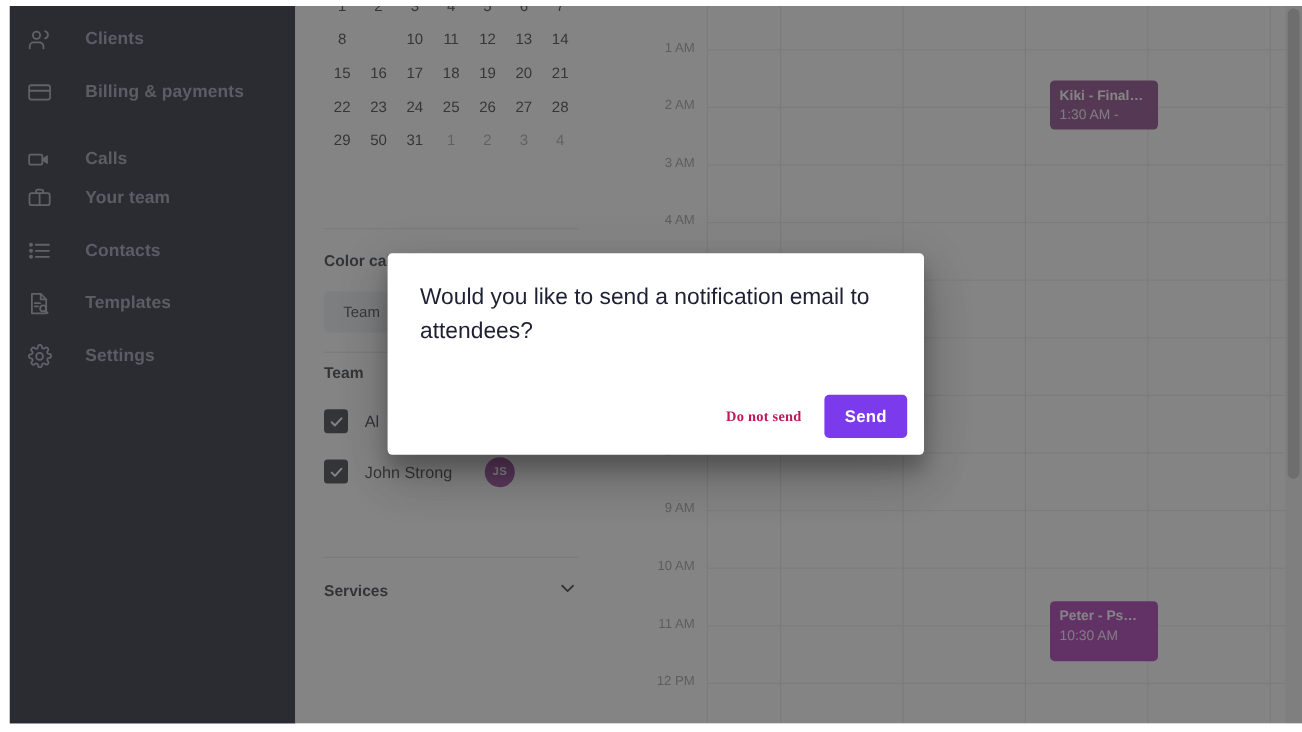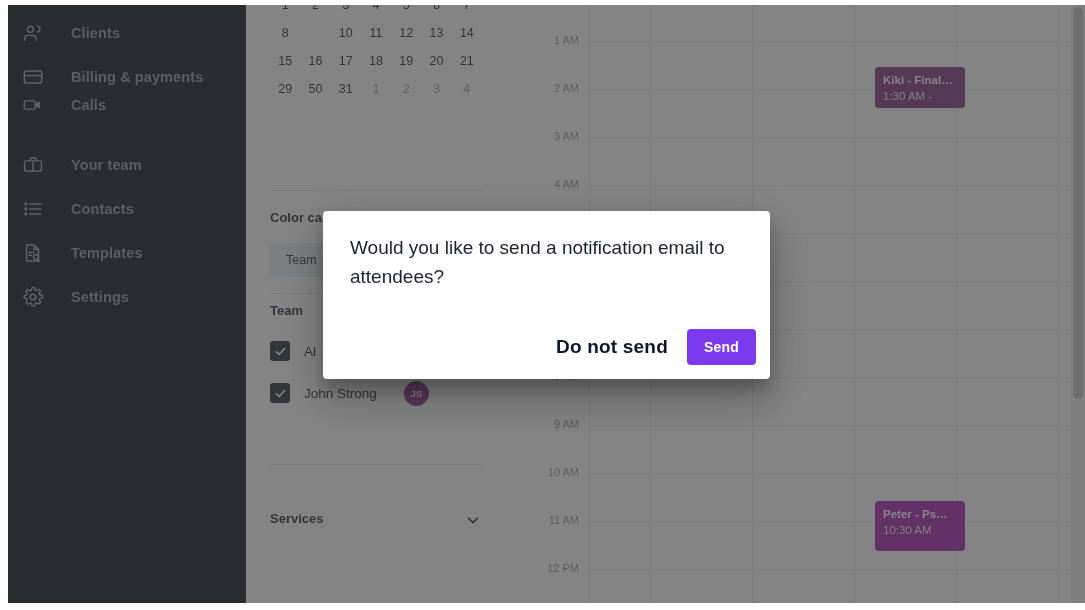--- a/index.html
+++ b/index.html
@@ -88,23 +88,22 @@
     margin-left: 14px; font-size: 13.5px; color: #1d2027; white-space: nowrap;
   }
   .avatar {
     position: absolute; left: 134px;
     width: 25px; height: 25px; border-radius: 50%;
     display: flex; align-items: center; justify-content: center;
     font-size: 9.5px; font-weight: 700; color: #ffffff; letter-spacing: .3px;
   }
   .section-row {
     position: absolute; left: 24px; width: 212px;
-    display: flex; justify-content: space-between;
+    display: flex; align-items: center; justify-content: space-between;
     cursor: pointer;
-    margin-top: 30px;
   }
 
   
   #grid {
     position: absolute; left: 532px; top: 0;
     width: 545px; height: 598px;
     background: #ffffff;
   }
   #gutter {
     position: absolute; left: 0; top: 0; width: 49px; height: 598px;
@@ -155,22 +154,22 @@
   #dialog-title {
     position: absolute; left: 27px; top: 22px; width: 390px;
     font-size: 19px; font-weight: 400; line-height: 29px; color: #1f2033;
   }
   #dialog-actions {
     position: absolute; right: 14px; bottom: 14px;
     display: flex; align-items: center; gap: 4px;
   }
   .btn-text {
     height: 36px; padding: 0 15px; border: none; background: transparent;
-    font-family: Liberation Sans, sans-serif; font-size: 19px; font-weight: 700; letter-spacing: .2px;
-    color: #0f172a; border-radius: 4px; cursor: pointer;
+    font-family: Liberation Serif, serif; font-size: 12px; font-weight: 700; letter-spacing: .2px;
+    color: #be185d; border-radius: 4px; cursor: pointer;
   }
   .btn-filled {
     height: 36px; padding: 0 17px; border: none;
     font-family: inherit; font-size: 14px; font-weight: 700; letter-spacing: .2px;
     color: #ffffff; border-radius: 4px; cursor: pointer;
   }
 </style>
 </head>
 <body>
 
@@ -192,21 +191,21 @@
     <div class="nav-item" style="top:50px">
       <span class="nav-icon">
         <svg width="22" height="22" viewBox="0 0 24 24" fill="none" stroke="currentColor" stroke-width="1.6" stroke-linejoin="round">
           <rect x="2.5" y="5.5" width="19" height="13" rx="2"></rect>
             <path d="M2.5 10.5h19"></path>
         </svg>
       </span>
       <span class="nav-label">Billing &amp; payments</span>
     </div>
 
-    <div class="nav-item" style="top:78px">
+    <div class="nav-item" style="top:106px">
       <span class="nav-icon">
         <svg width="22" height="22" viewBox="0 0 24 24" fill="none" stroke="currentColor" stroke-width="1.6" stroke-linejoin="round">
           <rect x="2.5" y="7.5" width="12" height="9" rx="1.5"></rect>
           <path d="M14.5 11l5-3.2v8.4l-5-3.2z" fill="currentColor" stroke="none"></path>
         </svg>
       </span>
       <span class="nav-label">Calls</span>
     </div>
 
     <div class="nav-item" style="top:138px">
@@ -279,20 +278,29 @@
           <div class="cal-cell">14</div>
         </div>
         <div class="cal-row">
           <div class="cal-cell">15</div>
           <div class="cal-cell">16</div>
           <div class="cal-cell">17</div>
           <div class="cal-cell">18</div>
           <div class="cal-cell">19</div>
           <div class="cal-cell">20</div>
           <div class="cal-cell">21</div>
+        </div>
+        <div class="cal-row">
+          <div class="cal-cell">22</div>
+          <div class="cal-cell">23</div>
+          <div class="cal-cell">24</div>
+          <div class="cal-cell">25</div>
+          <div class="cal-cell">26</div>
+          <div class="cal-cell">27</div>
+          <div class="cal-cell">28</div>
         </div>
         <div class="cal-row">
           <div class="cal-cell">29</div>
           <div class="cal-cell">50</div>
           <div class="cal-cell">31</div>
           <div class="cal-cell muted">1</div>
           <div class="cal-cell muted">2</div>
           <div class="cal-cell muted">3</div>
           <div class="cal-cell muted">4</div>
         </div>

